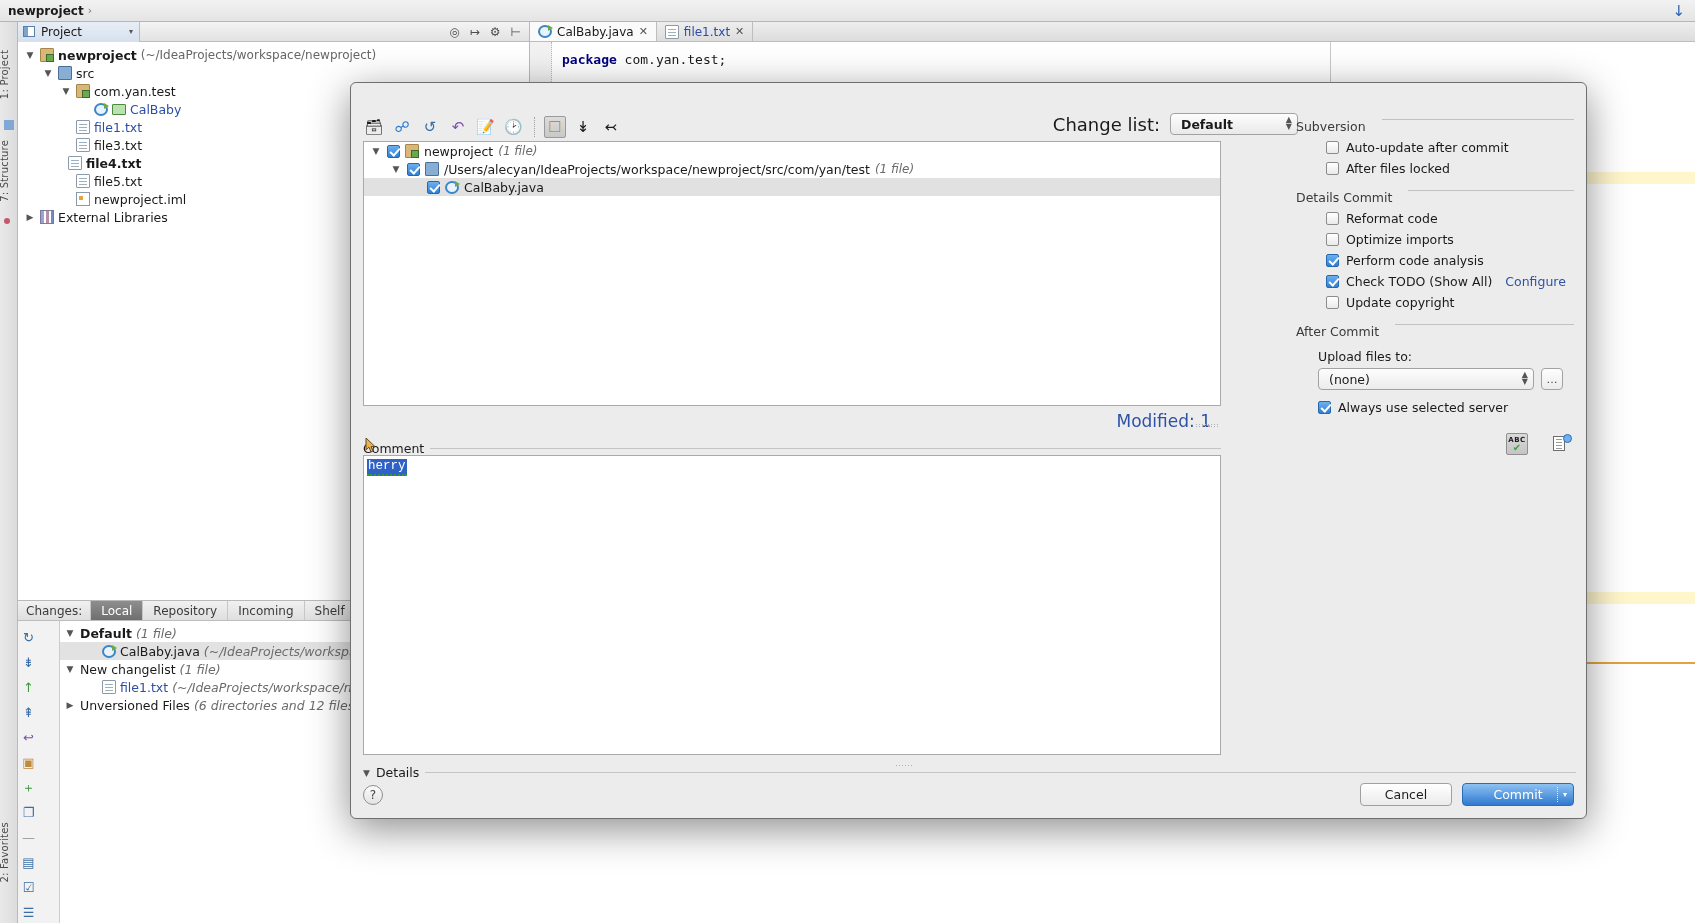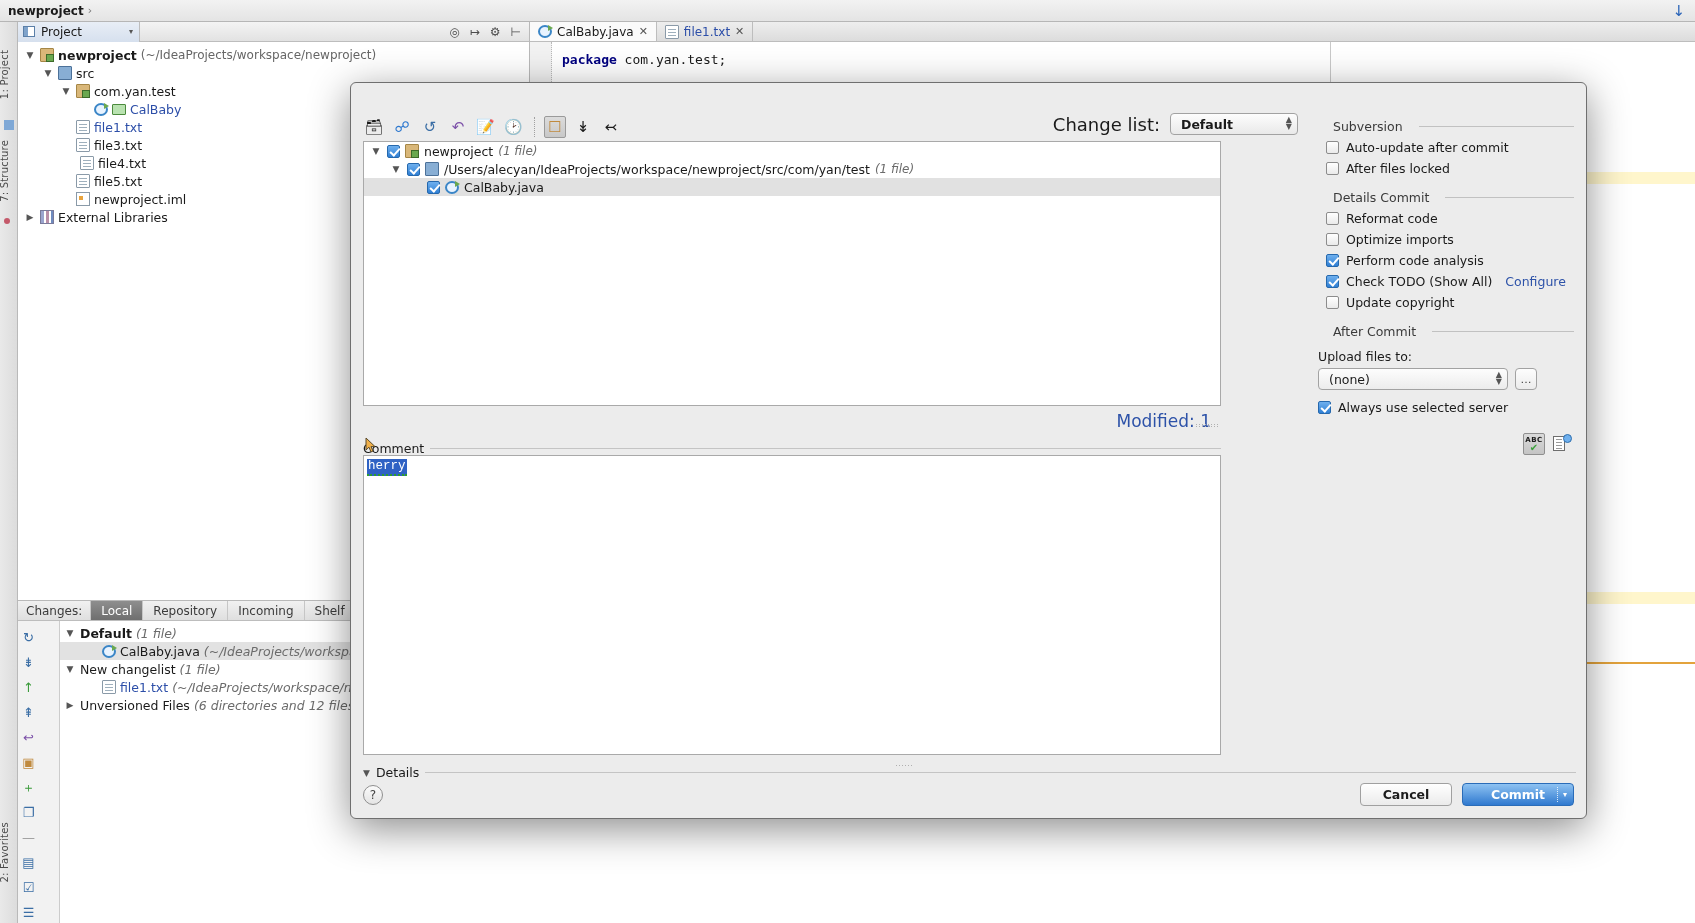--- a/index.html
+++ b/index.html
@@ -253,21 +253,21 @@
     background-repeat: no-repeat;
   }
 
   
   .comment-legend {
     position: absolute; left: 12px; top: 358px; width: 858px;
     display: flex; align-items: center; gap: 6px; font-size: 12.5px;
   }
   .comment-legend .rule { flex: 1; height: 1px; background: #c4c4c4; }
   .comment-tools {
-    position: absolute; right: 14px; top: 350px; display: flex; align-items: center; gap: 7px;
+    position: absolute; right: 14px; top: 350px; display: flex; align-items: center; gap: 24px;
   }
   .abc-btn {
     width: 22px; height: 22px; border: 1px solid #8f8f8f; border-radius:2px;
     background: linear-gradient(#dadada,#c4c4c4);
     display:flex; flex-direction:column; align-items:center; justify-content:center;
   }
   .abc-btn .abc { font-size: 7px; font-weight:bold; letter-spacing:.5px; line-height:7px; }
   .abc-btn .chk { color:#3aa03a; font-size:10px; line-height:8px; }
   .hist-btn { width:20px;height:20px; position:relative; }
   .hist-btn .pg { position:absolute; left:1px; top:2px; width:12px; height:15px;
@@ -309,49 +309,49 @@
     border-radius:50%; border:1px solid #8f8f8f;
     background: linear-gradient(#fbfbfb,#e4e4e4);
     display:flex; align-items:center; justify-content:center;
     font-size:12px; color:#444;
   }
   .btn-row { position:absolute; right:12px; top:700px; display:flex; gap:10px; }
   .mac-btn {
     height: 23px; min-width: 92px; border-radius:4px;
     border: 1px solid #a0a0a0; background: linear-gradient(#ffffff,#ebebeb);
     display:flex; align-items:center; justify-content:center;
-    font-size:12.5px; color:#1c1c1c;font-weight:bold;
+    font-size:12.5px; color:#1c1c1c;
   }
   .mac-btn.primary {
     background: linear-gradient(#8ec2f2,#2f79cf);
     border-color:#2a6cb8; color:#ffffff;
     min-width: 112px; position: relative;
   }
   .mac-btn.primary .split {
     position:absolute; right:6px; top:3px; bottom:3px;
     border-left: 1px dotted rgba(255,255,255,.8); padding-left:5px;
     display:flex; align-items:center; font-size:8px;
   }
 
   
   .opts { position:absolute; right: 0; top: 30px; width: 290px; height: 680px; padding-right: 12px;}
   .grp-title {
-    display:flex; align-items:center; gap:16px;
-    font-size:12.5px; color:#3a3a3a; margin-top: 6px; margin-left: 37px;
+    display:flex; align-items:flex-start; gap:16px;
+    font-size:12.5px; color:#3a3a3a; margin-top: 6px;
   }
   .grp-title .rule { flex:1; height:1px; background:#c1c1c1; }
   .opt-row {
     display:flex; align-items:center; gap:7px;
     margin: 6px 0 0 30px; font-size:12.5px;
   }
   .opt-row .lnk { color:#2d52a8; margin-left:6px; }
   .sub-label { margin: 10px 0 4px 22px; font-size:12.5px; }
   .upload-row { display:flex; align-items:center; gap:7px; margin-left:22px; }
   .upload-select {
-    height: 22px; width: 190px; background: linear-gradient(#fdfdfd,#ececec);
+    height: 22px; width: 216px; background: linear-gradient(#fdfdfd,#ececec);
     border: 1px solid #a2a2a2; border-radius: 4px;
     display:flex; align-items:center; padding: 0 20px 0 10px;
     font-size:12.5px; position:relative;
   }
   .upload-select .arrows {
     position:absolute; right:5px; top:2px; display:flex; flex-direction:column;
     line-height:7px; font-size:8px; color:#555;
   }
   .dots-btn {
     width: 22px; height: 22px; border:1px solid #a2a2a2; border-radius:4px;
@@ -418,21 +418,21 @@
         <div class="tnode" style="padding-left: 42px;">
           <span class="tw"></span>
           <span class="ic ic-file"></span>
           <span class="tname blue">file1.txt</span>
         </div>
         <div class="tnode" style="padding-left: 42px;">
           <span class="tw"></span>
           <span class="ic ic-file"></span>
           <span class="tname">file3.txt</span>
         </div>
-        <div class="tnode" style="padding-left: 46px;">
+        <div class="tnode" style="padding-left: 34px; font-weight: bold;">
           <span class="tw"></span>
           <span class="ic ic-file"></span>
           <span class="tname">file4.txt</span>
         </div>
         <div class="tnode" style="padding-left: 42px;">
           <span class="tw"></span>
           <span class="ic ic-file"></span>
           <span class="tname">file5.txt</span>
         </div>
         <div class="tnode" style="padding-left: 42px;">

